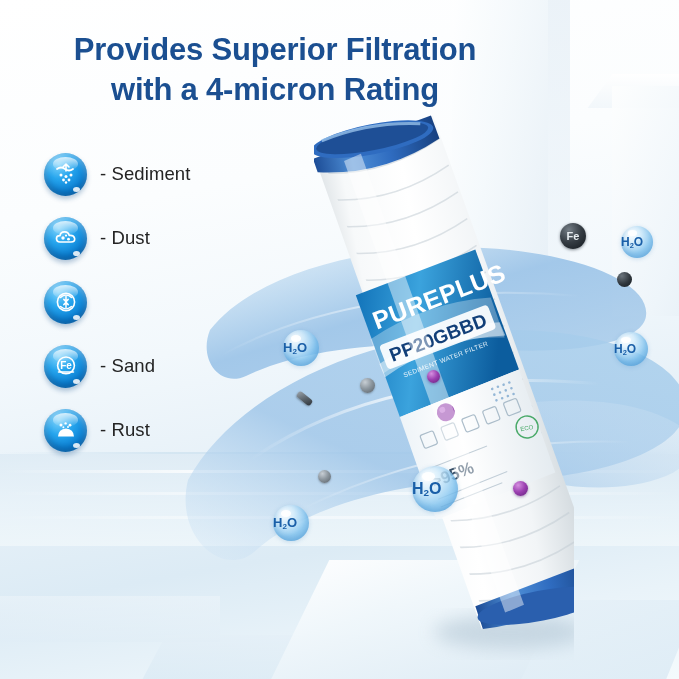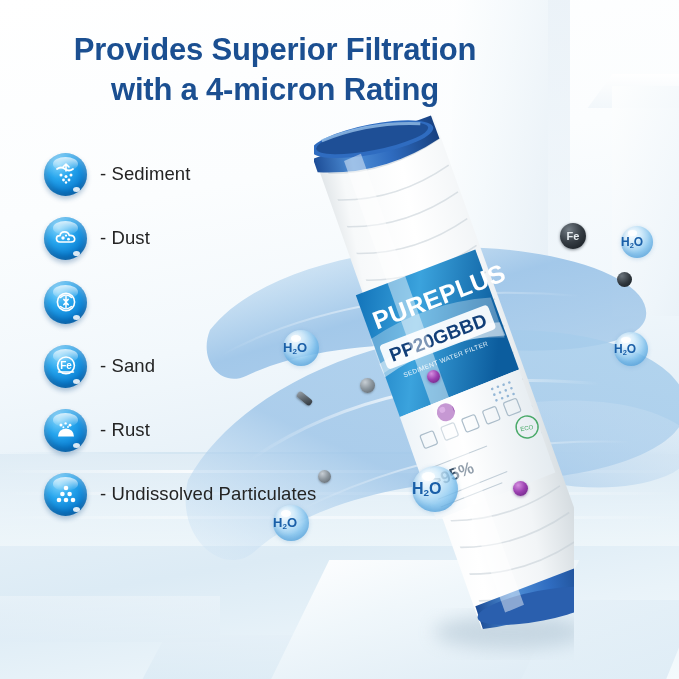--- a/index.html
+++ b/index.html
@@ -488,30 +488,15 @@
               <circle cx="12.6" cy="6.4" r="1.2"></circle>
             <circle cx="17" cy="8.2" r="1.4"></circle>
               <circle cx="10.4" cy="10.2" r="1"></circle>
             <circle cx="15" cy="10" r="1"></circle>
           </g>
         </svg>
       </span>
       <span class="flabel">- Rust</span>
     </div>
 
-    <div class="feature-row">
-      <span class="ficon">
-        <svg width="26" height="26" viewBox="0 0 26 26" fill="none">
-          <g fill="#fff">
-            <circle cx="13" cy="7" r="2.3"></circle>
-            <circle cx="9.4" cy="13" r="2.3"></circle>
-              <circle cx="16.6" cy="13" r="2.3"></circle>
-            <circle cx="6" cy="19" r="2.3"></circle>
-              <circle cx="13" cy="19" r="2.3"></circle>
-            <circle cx="20" cy="19" r="2.3"></circle>
-          </g>
-        </svg>
-      </span>
-      <span class="flabel">- Undissolved Particulates</span>
-    </div>
 
   </div>
 </div>
 
 </body></html>

